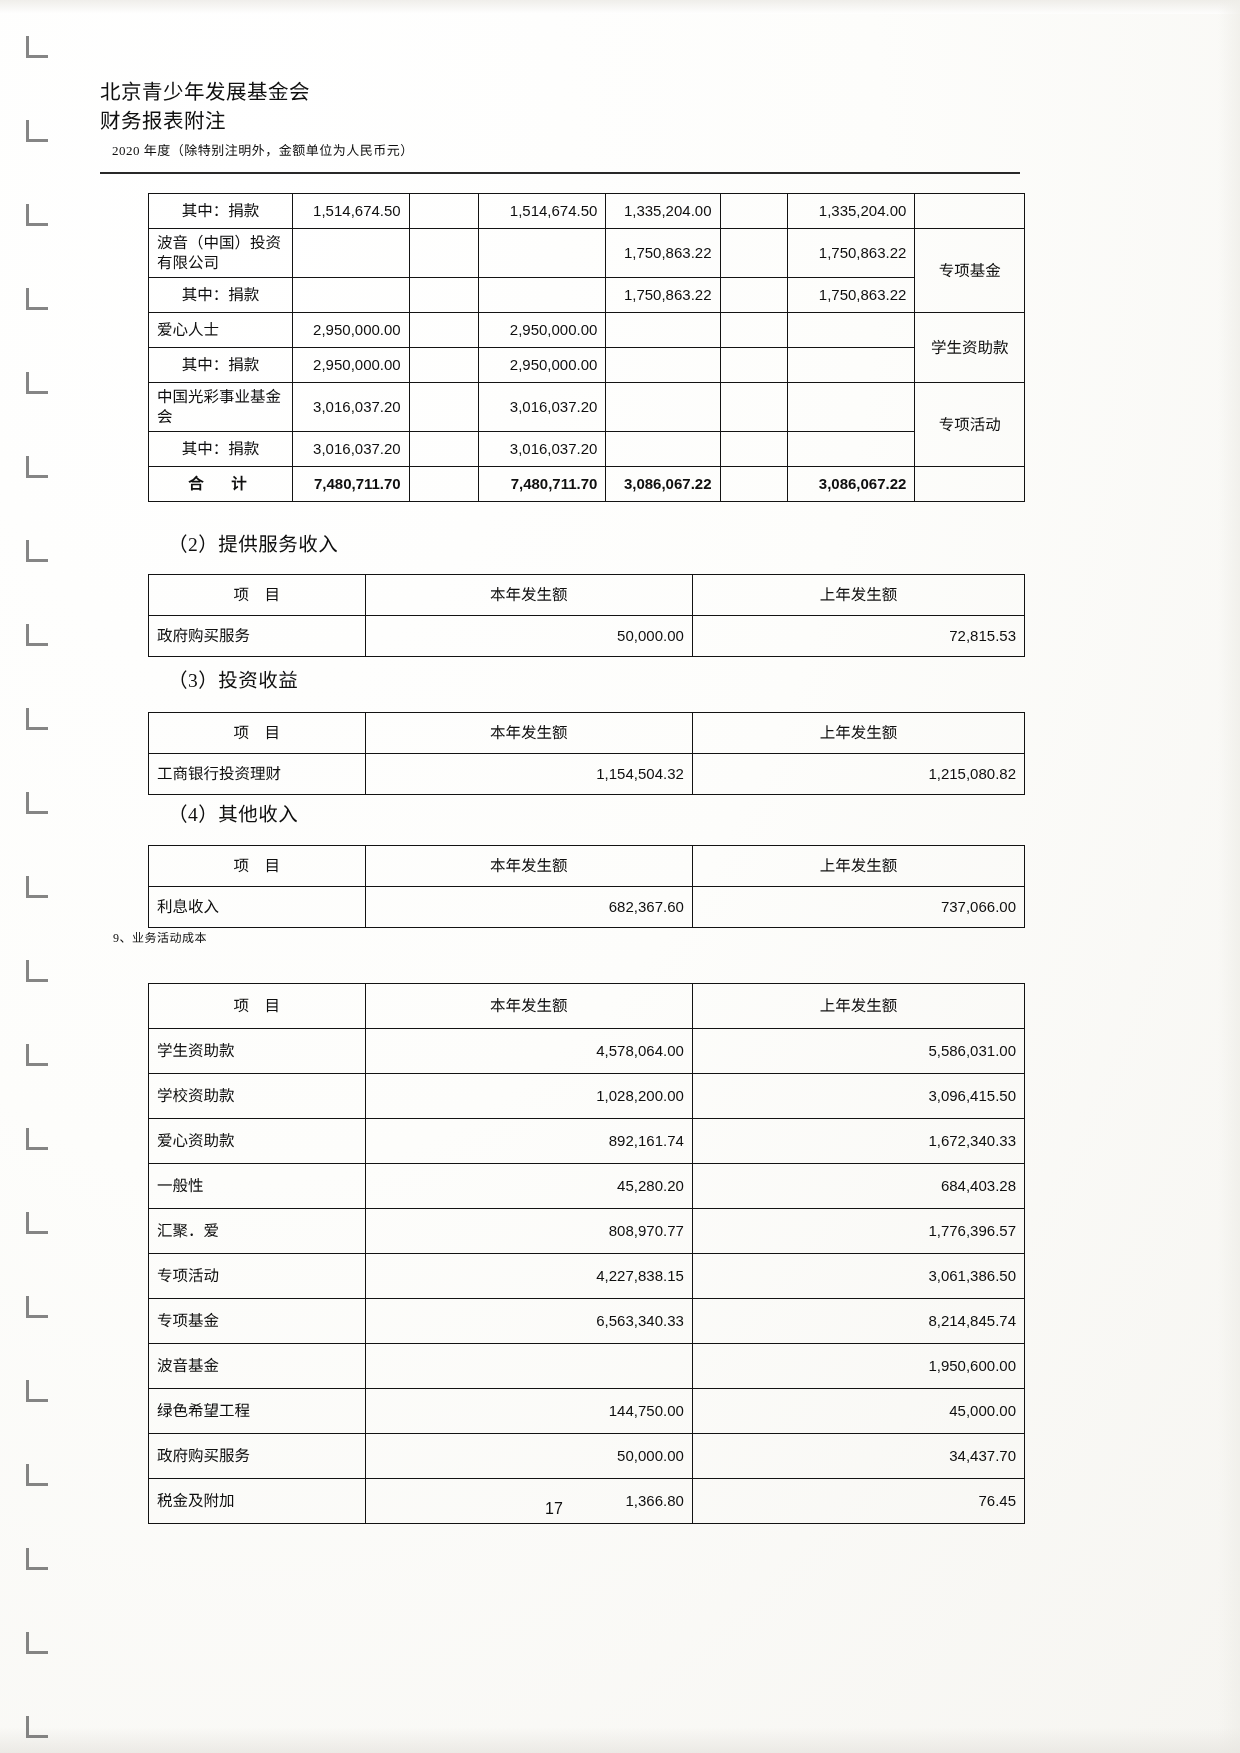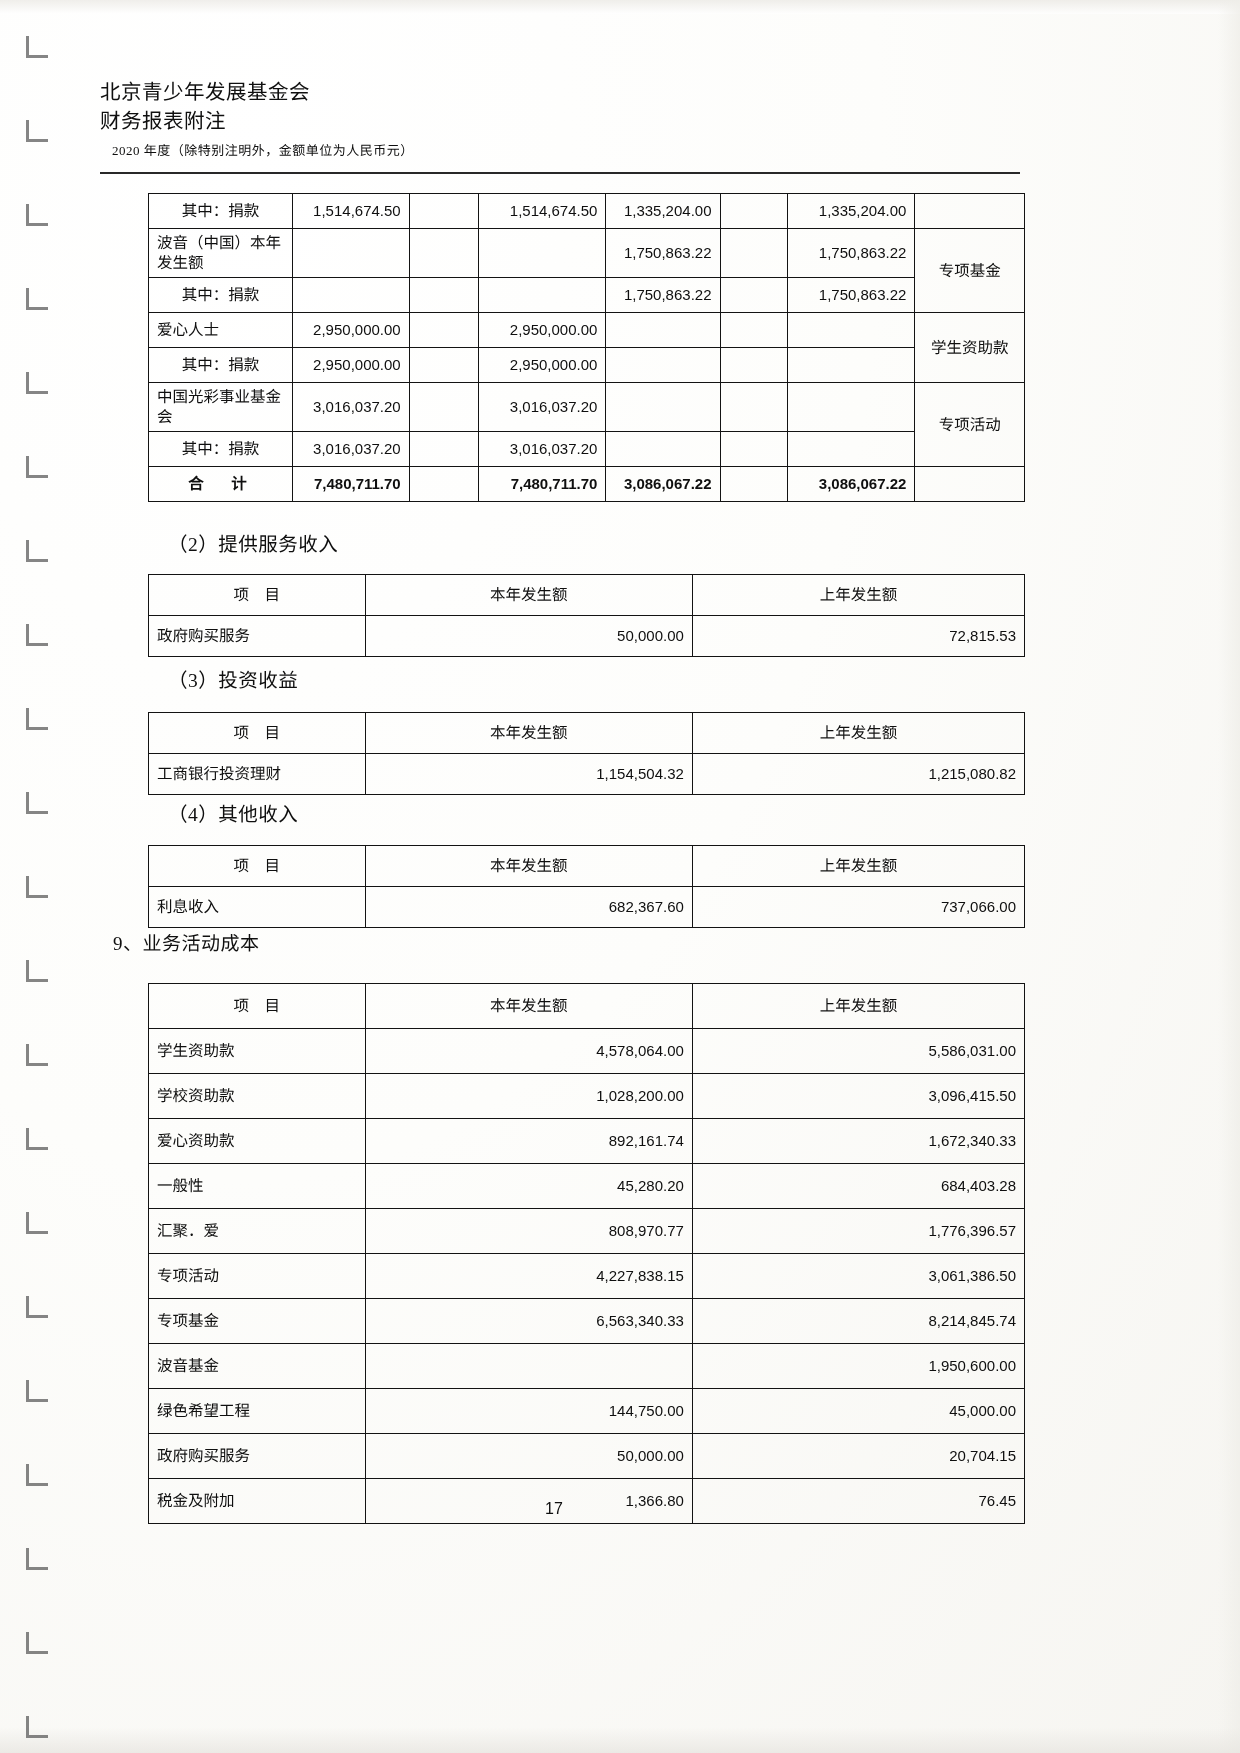--- a/index.html
+++ b/index.html
@@ -82,21 +82,21 @@
   #t2{top:574px;}
   #t3{top:712px;}
   #t4{top:845px;}
   #t5{top:983px;}
   #t5 td{height:36px;}
 
   .sect{position:absolute;font-size:19.5px;letter-spacing:.5px;}
   #s2{left:168px;top:528px;}
   #s3{left:168px;top:664px;}
   #s4{left:168px;top:798px;}
-  #s9{left:113px;top:928px;font-size:19px;}
+  #s9{left:113px;top:928px;font-size:12px;}
 
   .pageno{position:absolute;left:0;right:0;top:1500px;text-align:center;
           font-size:16px;font-family:"Liberation Sans","DejaVu Sans",sans-serif;}
 
   
   .content{filter:contrast(1.02);}
 </style>
 </head>
 <body>
 
@@ -155,21 +155,21 @@
           <td class="indent">其中：捐款</td>
           <td class="num">1,514,674.50</td>
           <td class="num"></td>
           <td class="num">1,514,674.50</td>
           <td class="num">1,335,204.00</td>
           <td class="num"></td>
           <td class="num">1,335,204.00</td>
           <td class="ctr"></td>
         </tr>
         <tr>
-          <td class="lft">波音（中国）本年发生额</td>
+          <td class="lft">波音（中国）投资有限公司</td>
           <td class="num"></td>
           <td class="num"></td>
           <td class="num"></td>
           <td class="num">1,750,863.22</td>
           <td class="num"></td>
           <td class="num">1,750,863.22</td>
           <td class="ctr" rowspan="2">专项基金</td>
         </tr>
         <tr>
           <td class="indent">其中：捐款</td>
@@ -348,21 +348,21 @@
           <td class="num">1,950,600.00</td>
         </tr>
         <tr>
           <td class="lft">绿色希望工程</td>
           <td class="num">144,750.00</td>
           <td class="num">45,000.00</td>
         </tr>
         <tr>
           <td class="lft">政府购买服务</td>
           <td class="num">50,000.00</td>
-          <td class="num">20,704.15</td>
+          <td class="num">34,437.70</td>
         </tr>
         <tr>
           <td class="lft">税金及附加</td>
           <td class="num">1,366.80</td>
           <td class="num">76.45</td>
         </tr>
       </tbody>
   </table>
 
   <div class="pageno">17</div>

